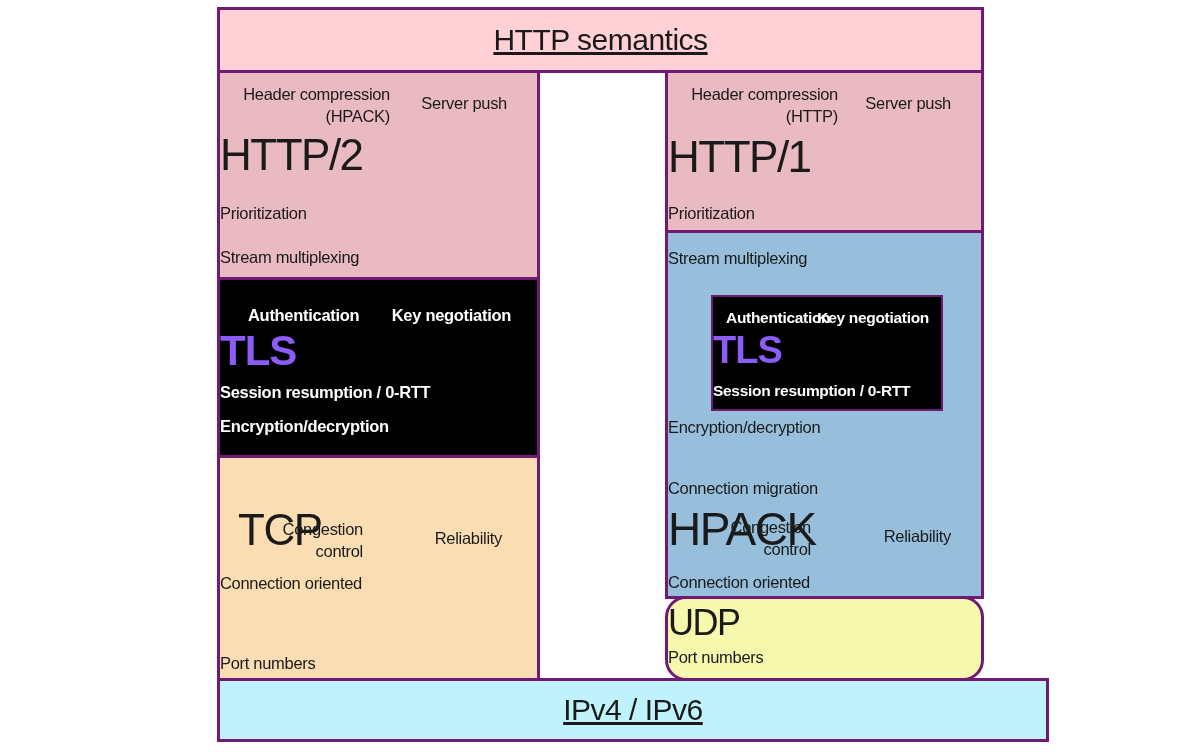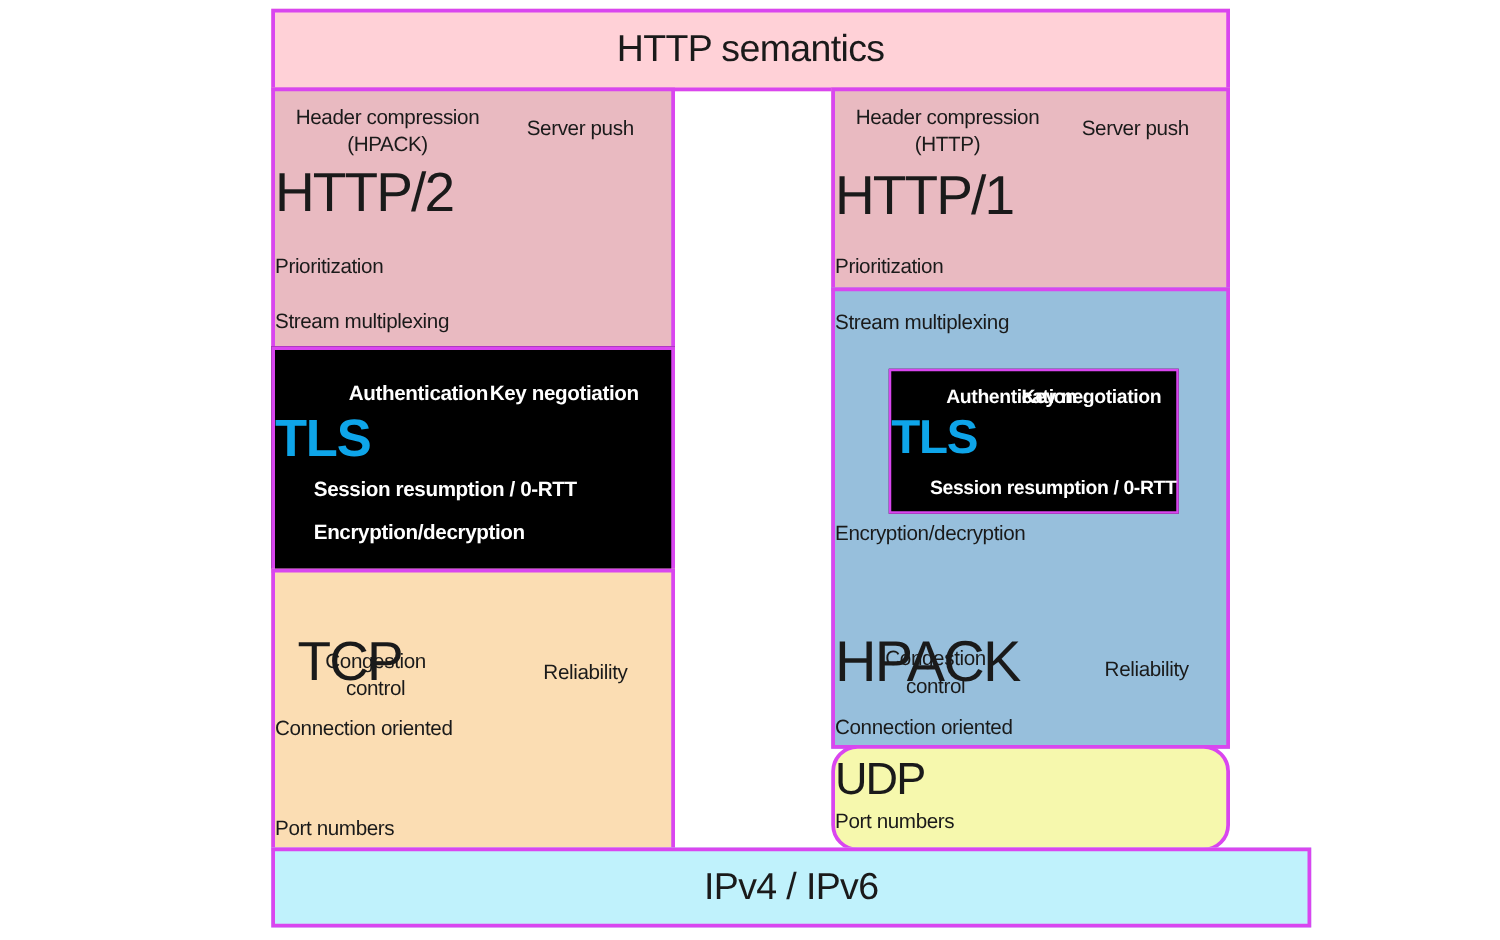--- a/index.html
+++ b/index.html
@@ -1,28 +1,28 @@
 <!DOCTYPE html>
 <html><head>
 <meta charset="utf-8">
 <style>
   html,body{margin:0;padding:0;}
   body{
     width:1200px;height:752px;background:#ffffff;position:relative;
     font-family:"Liberation Sans", sans-serif;color:#1a1a1a;overflow:hidden;
   }
-  .box{position:absolute;border:3px solid #d946ef;box-sizing:border-box;}
+  .box{position:absolute;border:3px solid #701a75;box-sizing:border-box;text-decoration:underline;}
   .banner{display:flex;align-items:center;justify-content:center;}
   .banner-text{font-size:30px;letter-spacing:-0.5px;}
   .lbl{position:absolute;font-size:16.5px;letter-spacing:-0.3px;white-space:nowrap;line-height:20px;}
   .center{left:0;right:0;}
-  .blocklbl{text-align:center;white-space:normal;line-height:22px;}
+  .blocklbl{text-align:right;white-space:normal;line-height:22px;}
   .title{font-size:44px;letter-spacing:-1.5px;line-height:48px;}
-  .wlbl{color:#ffffff;font-weight:bold;font-size:16.5px;letter-spacing:-0.3px;margin-left:31px;}
-  .wtitle{color:#0ea5e9;font-weight:bold;font-size:42px;letter-spacing:-1px;line-height:46px;}
+  .wlbl{color:#ffffff;font-weight:bold;font-size:16.5px;letter-spacing:-0.3px;}
+  .wtitle{color:#8b5cf6;font-weight:bold;font-size:42px;letter-spacing:-1px;line-height:46px;}
   
   .c-banner{background:#ffd1d7;}
   .c-rose{background:#e9bac1;}
   .c-black{background:#000000;}
   .c-peach{background:#fbddb3;}
   .c-blue{background:#97bfdc;}
   .c-yellow{background:#f6f8ad;}
   .c-cyan{background:#c0f2fc;}
 </style>
 </head>
@@ -76,20 +76,21 @@
   <div class="lbl center" style="top:15px;">Stream multiplexing</div>
 
   <div class="box c-black" style="left:43px;top:62px;width:232px;height:116px;border-width:2px;">
     <div class="lbl wlbl" style="left:13px;top:11px;font-size:15.5px;">Authentication</div>
     <div class="lbl wlbl" style="right:12px;top:11px;font-size:15.5px;">Key negotiation</div>
     <div class="lbl center wtitle" style="top:30px;font-size:38px;">TLS</div>
     <div class="lbl center wlbl" style="top:84px;font-size:15.5px;">Session resumption / 0-RTT</div>
   </div>
 
   <div class="lbl center" style="top:184px;">Encryption/decryption</div>
+  <div class="lbl center" style="top:245px;">Connection migration</div>
   <div class="lbl blocklbl" style="left:18px;top:283px;width:125px;">
     <span>Congestion</span><br>
     <span>control</span>
   </div>
   <div class="lbl center title" style="top:272px;font-size:46px;">HPACK</div>
   <div class="lbl" style="right:30px;top:293px;">Reliability</div>
   <div class="lbl center" style="top:339px;">Connection oriented</div>
 </div>
 
 <div class="box c-yellow" style="left:665px;top:596px;width:319px;height:85px;border-radius:21px;">

